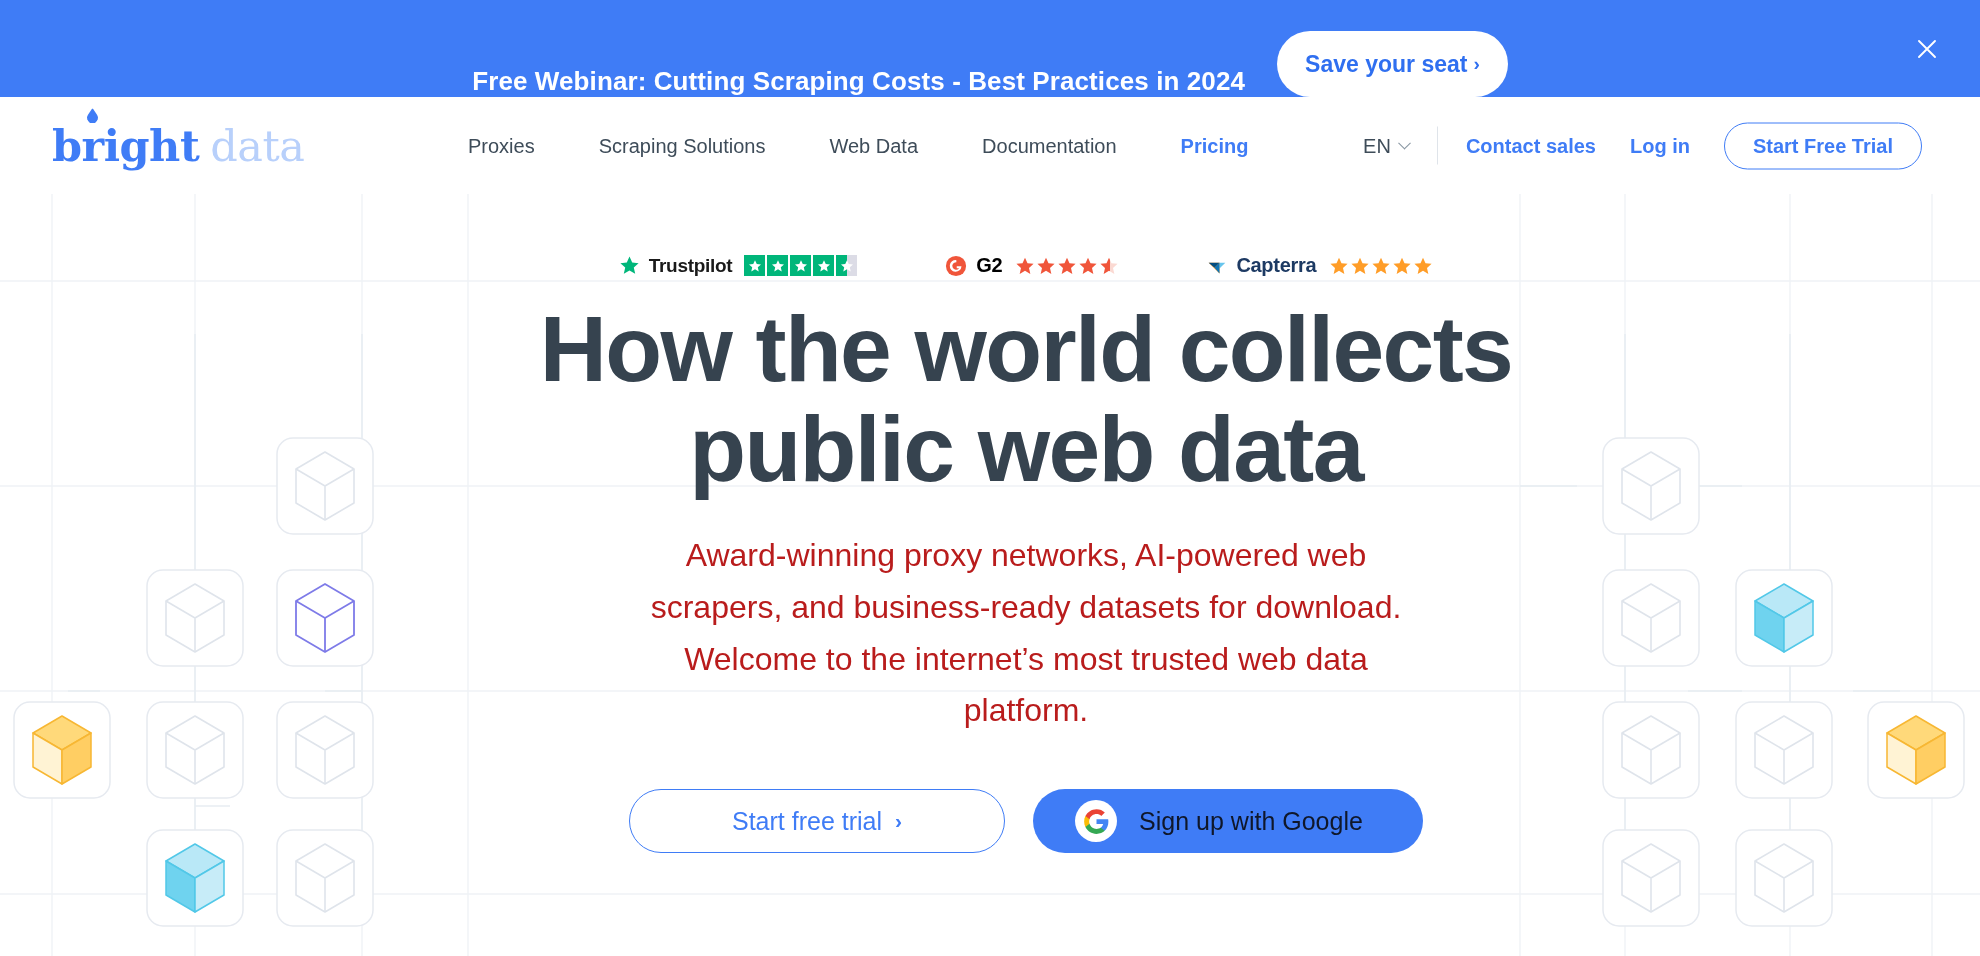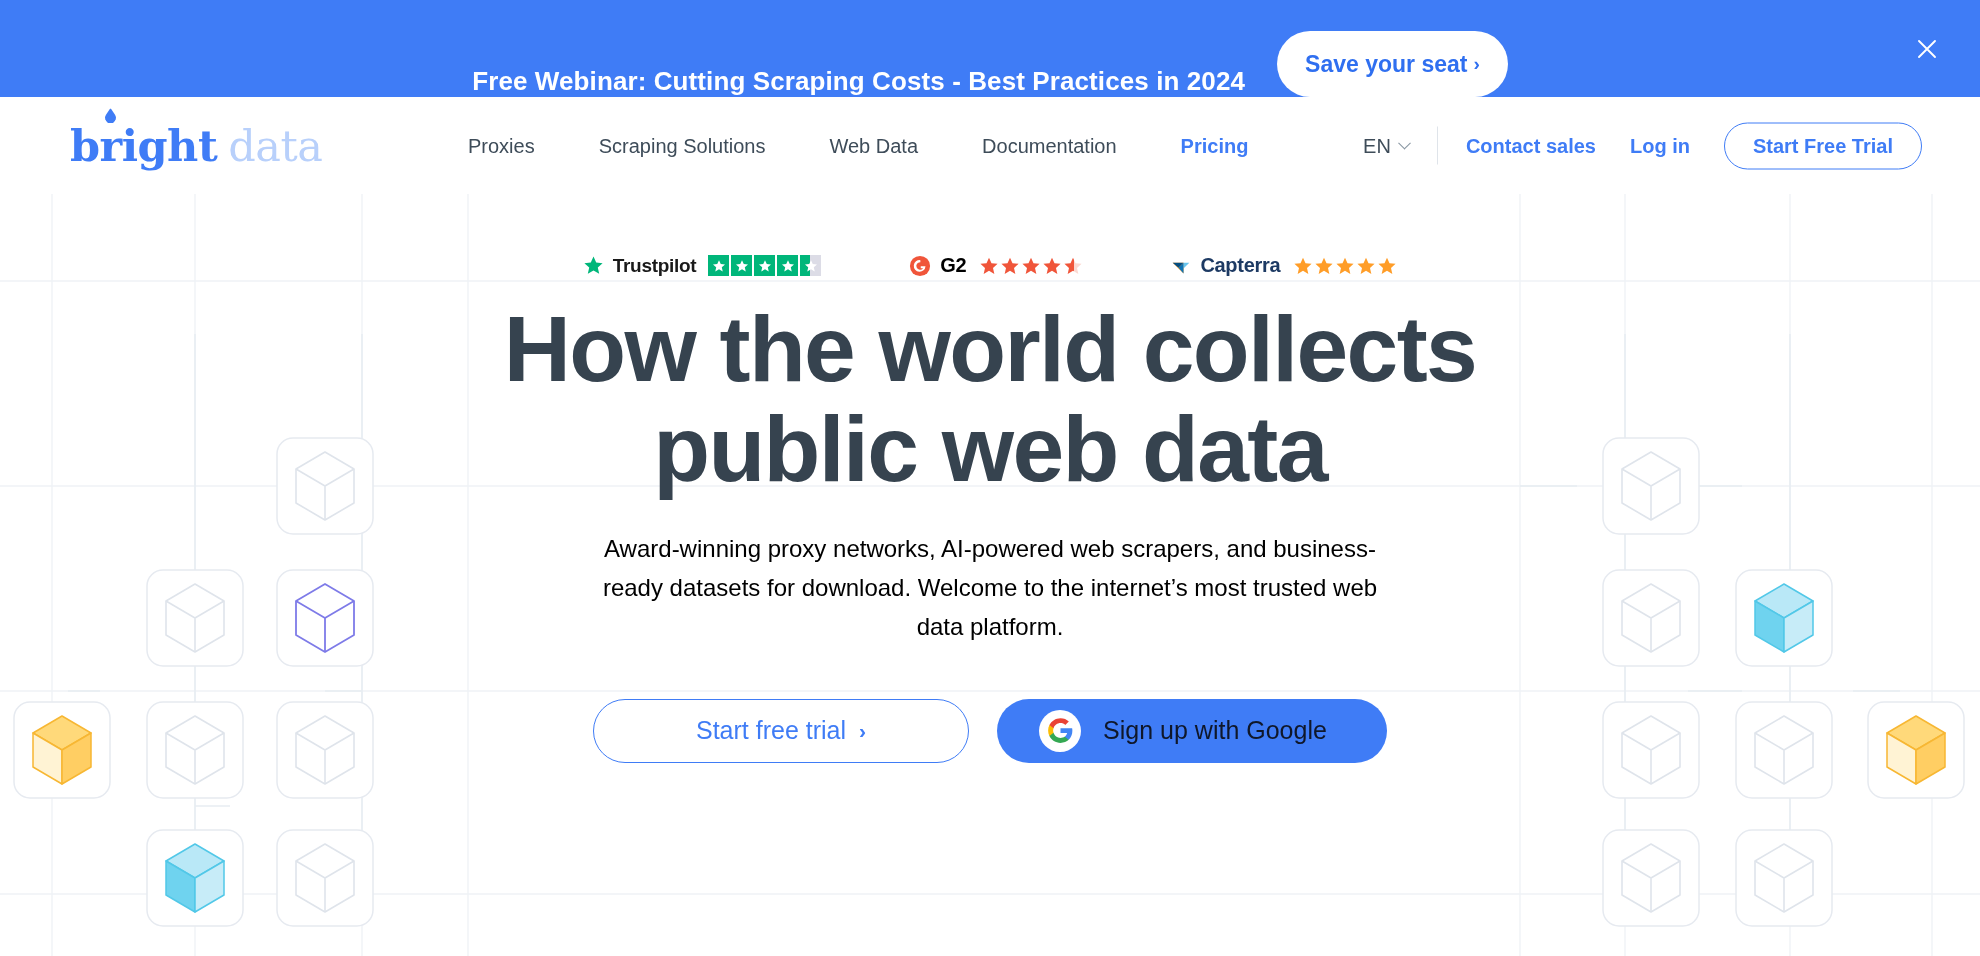--- a/index.html
+++ b/index.html
@@ -70,21 +70,21 @@
     position: relative;
     width: 1980px;
     height: 97px;
     background: #ffffff;
     display: flex;
     align-items: center;
     z-index: 20;
   }
   .brand {
     position: absolute;
-    left: 70px;
+    left: 52px;
     top: 50%;
     transform: translateY(-50%);
     display: flex;
     align-items: baseline;
     font-size: 43px;
     line-height: 1;
     cursor: pointer;
     user-select: none;
   }
   .brand-bright {
@@ -186,20 +186,21 @@
     white-space: nowrap;
   }
 
   
   .hero {
     position: relative;
     width: 1980px;
     height: 762px;
     background: #ffffff;
     overflow: hidden;
+    padding-left: 36px;
   }
   .hero-bg {
     position: absolute;
     inset: 0;
     width: 1980px;
     height: 762px;
   }
   .hero-content {
     position: relative;
     z-index: 5;
@@ -245,23 +246,23 @@
     font-weight: bold;
     color: #36434f;
     text-align: center;
     letter-spacing: -1.6px;
     max-width: 1140px;
     margin-bottom: 30px;
   }
 
   
   .subtitle {
-    font-size: 24px;
+    font-size: 32px;
     line-height: 1.62;
-    color: #000000;
+    color: #b91c1c;
     text-align: center;
     max-width: 805px;
     margin-bottom: 52px;
   }
 
   
   .cta-row { display: flex; align-items: center; gap: 28px; }
   .btn-trial {
     display: inline-flex;
     align-items: center;

